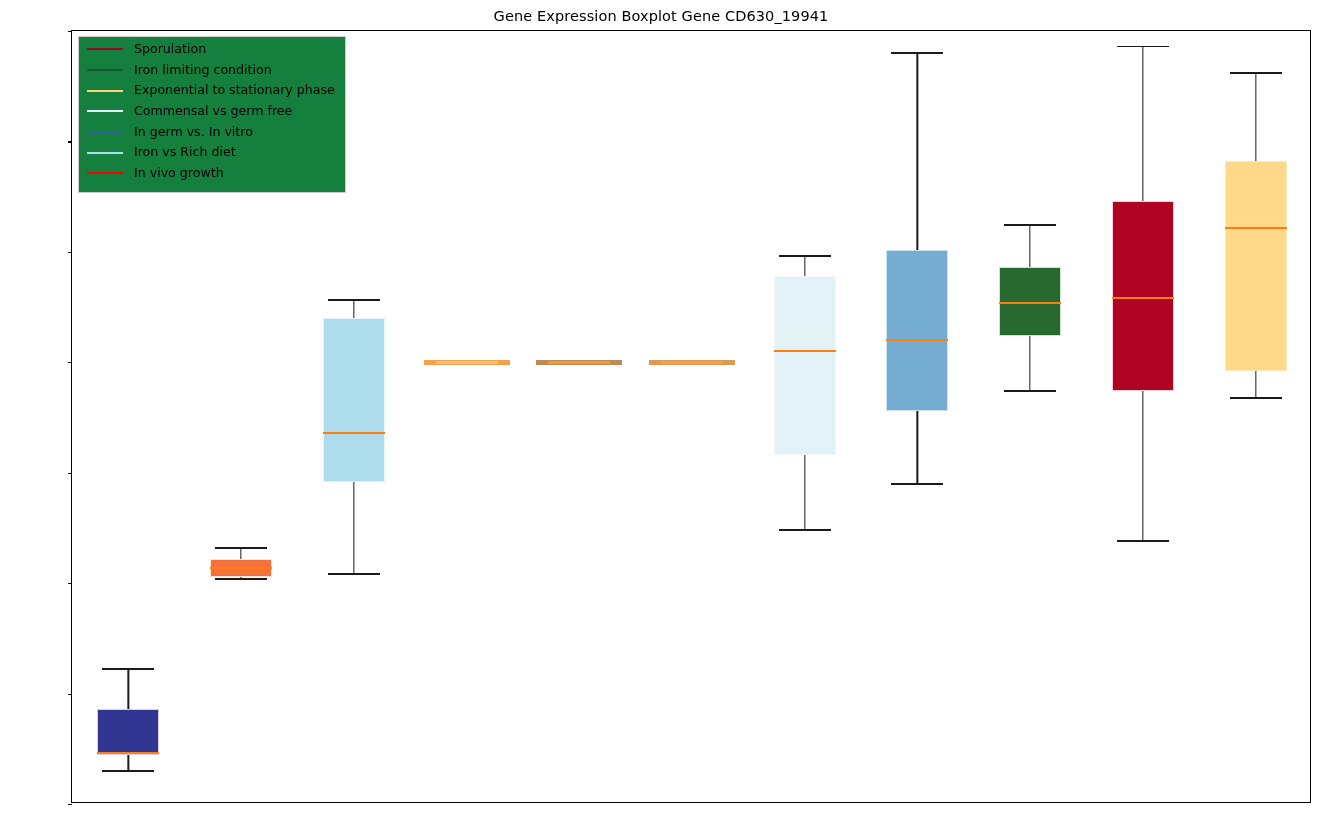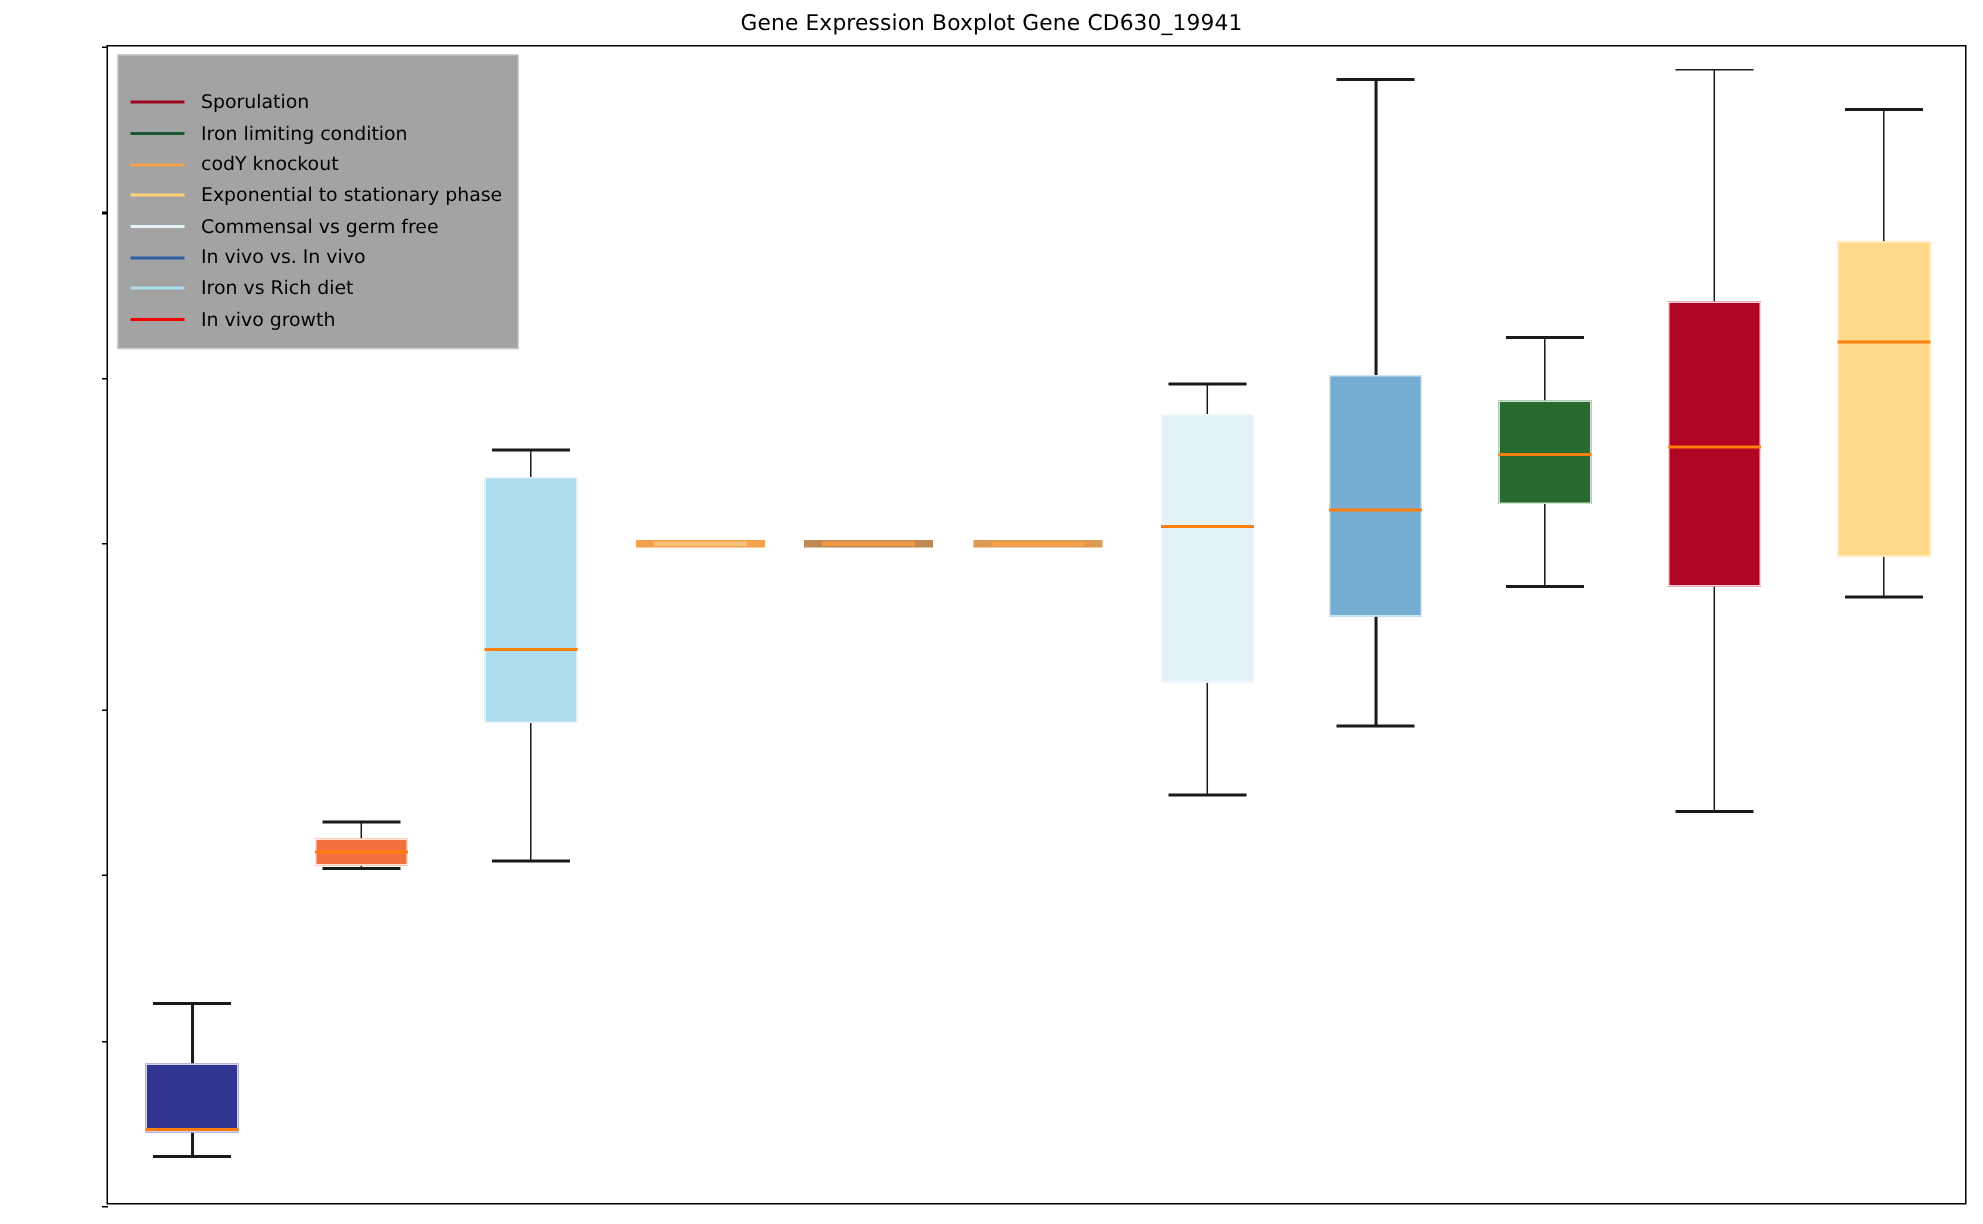--- a/index.html
+++ b/index.html
@@ -18,22 +18,22 @@
   .box-group{position:absolute;top:0;height:773px;}
   .whisker-line{position:absolute;width:1.3px;background:#1a1a1a;left:50%;
       transform:translateX(-50%);}
   .cap{position:absolute;height:1.9px;background:#1a1a1a;left:50%;
       transform:translateX(-50%);}
   .box-rect{position:absolute;left:50%;transform:translateX(-50%);
       box-sizing:border-box;}
   .median-line{position:absolute;left:50%;transform:translateX(-50%);
       height:2.0px;background:#ff7f0e;}
 
-  #legend{position:absolute;left:78px;top:36px;background:#a3a3a3;
-     border:0.9px solid #cccccc;border-radius:1px;padding:21px 10px 8px 8px;
+  #legend{position:absolute;left:78px;top:36px;background:#15803d;
+     border:0.9px solid #cccccc;border-radius:1px;padding:2px 10px 8px 8px;
      box-shadow:none;}
   .legend-row{display:flex;align-items:center;height:20.7px;}
   .legend-swatch{width:36px;height:0;border-top-width:2.1px;border-top-style:solid;
      margin-right:11px;flex:0 0 36px;}
   .legend-text{font-size:12.6px;color:#000;white-space:nowrap;line-height:20.7px;}
 </style>
 </head>
 <body>
 
 <div id="figure">
@@ -143,34 +143,30 @@
   <div id="legend">
       <div class="legend-row">
         <span class="legend-swatch" style="border-top-color: rgb(156, 8, 36);"></span>
         <span class="legend-text">Sporulation</span>
       </div>
       <div class="legend-row">
         <span class="legend-swatch" style="border-top-color: rgb(26, 86, 50);"></span>
         <span class="legend-text">Iron limiting condition</span>
       </div>
       <div class="legend-row">
-        <span class="legend-swatch" style="border-top-color: rgb(245, 160, 74);"></span>
-        <span class="legend-text">codY knockout</span>
-      </div>
-      <div class="legend-row">
         <span class="legend-swatch" style="border-top-color: rgb(255, 210, 117);"></span>
         <span class="legend-text">Exponential to stationary phase</span>
       </div>
       <div class="legend-row">
         <span class="legend-swatch" style="border-top-color: rgb(227, 242, 247);"></span>
         <span class="legend-text">Commensal vs germ free</span>
       </div>
       <div class="legend-row">
         <span class="legend-swatch" style="border-top-color: rgb(46, 95, 163);"></span>
-        <span class="legend-text">In vivo vs. In vivo</span>
+        <span class="legend-text">In germ vs. In vitro</span>
       </div>
       <div class="legend-row">
         <span class="legend-swatch" style="border-top-color: rgb(173, 220, 237);"></span>
         <span class="legend-text">Iron vs Rich diet</span>
       </div>
       <div class="legend-row">
         <span class="legend-swatch" style="border-top-color: rgb(244, 0, 0);"></span>
         <span class="legend-text">In vivo growth</span>
       </div>
     </div>

